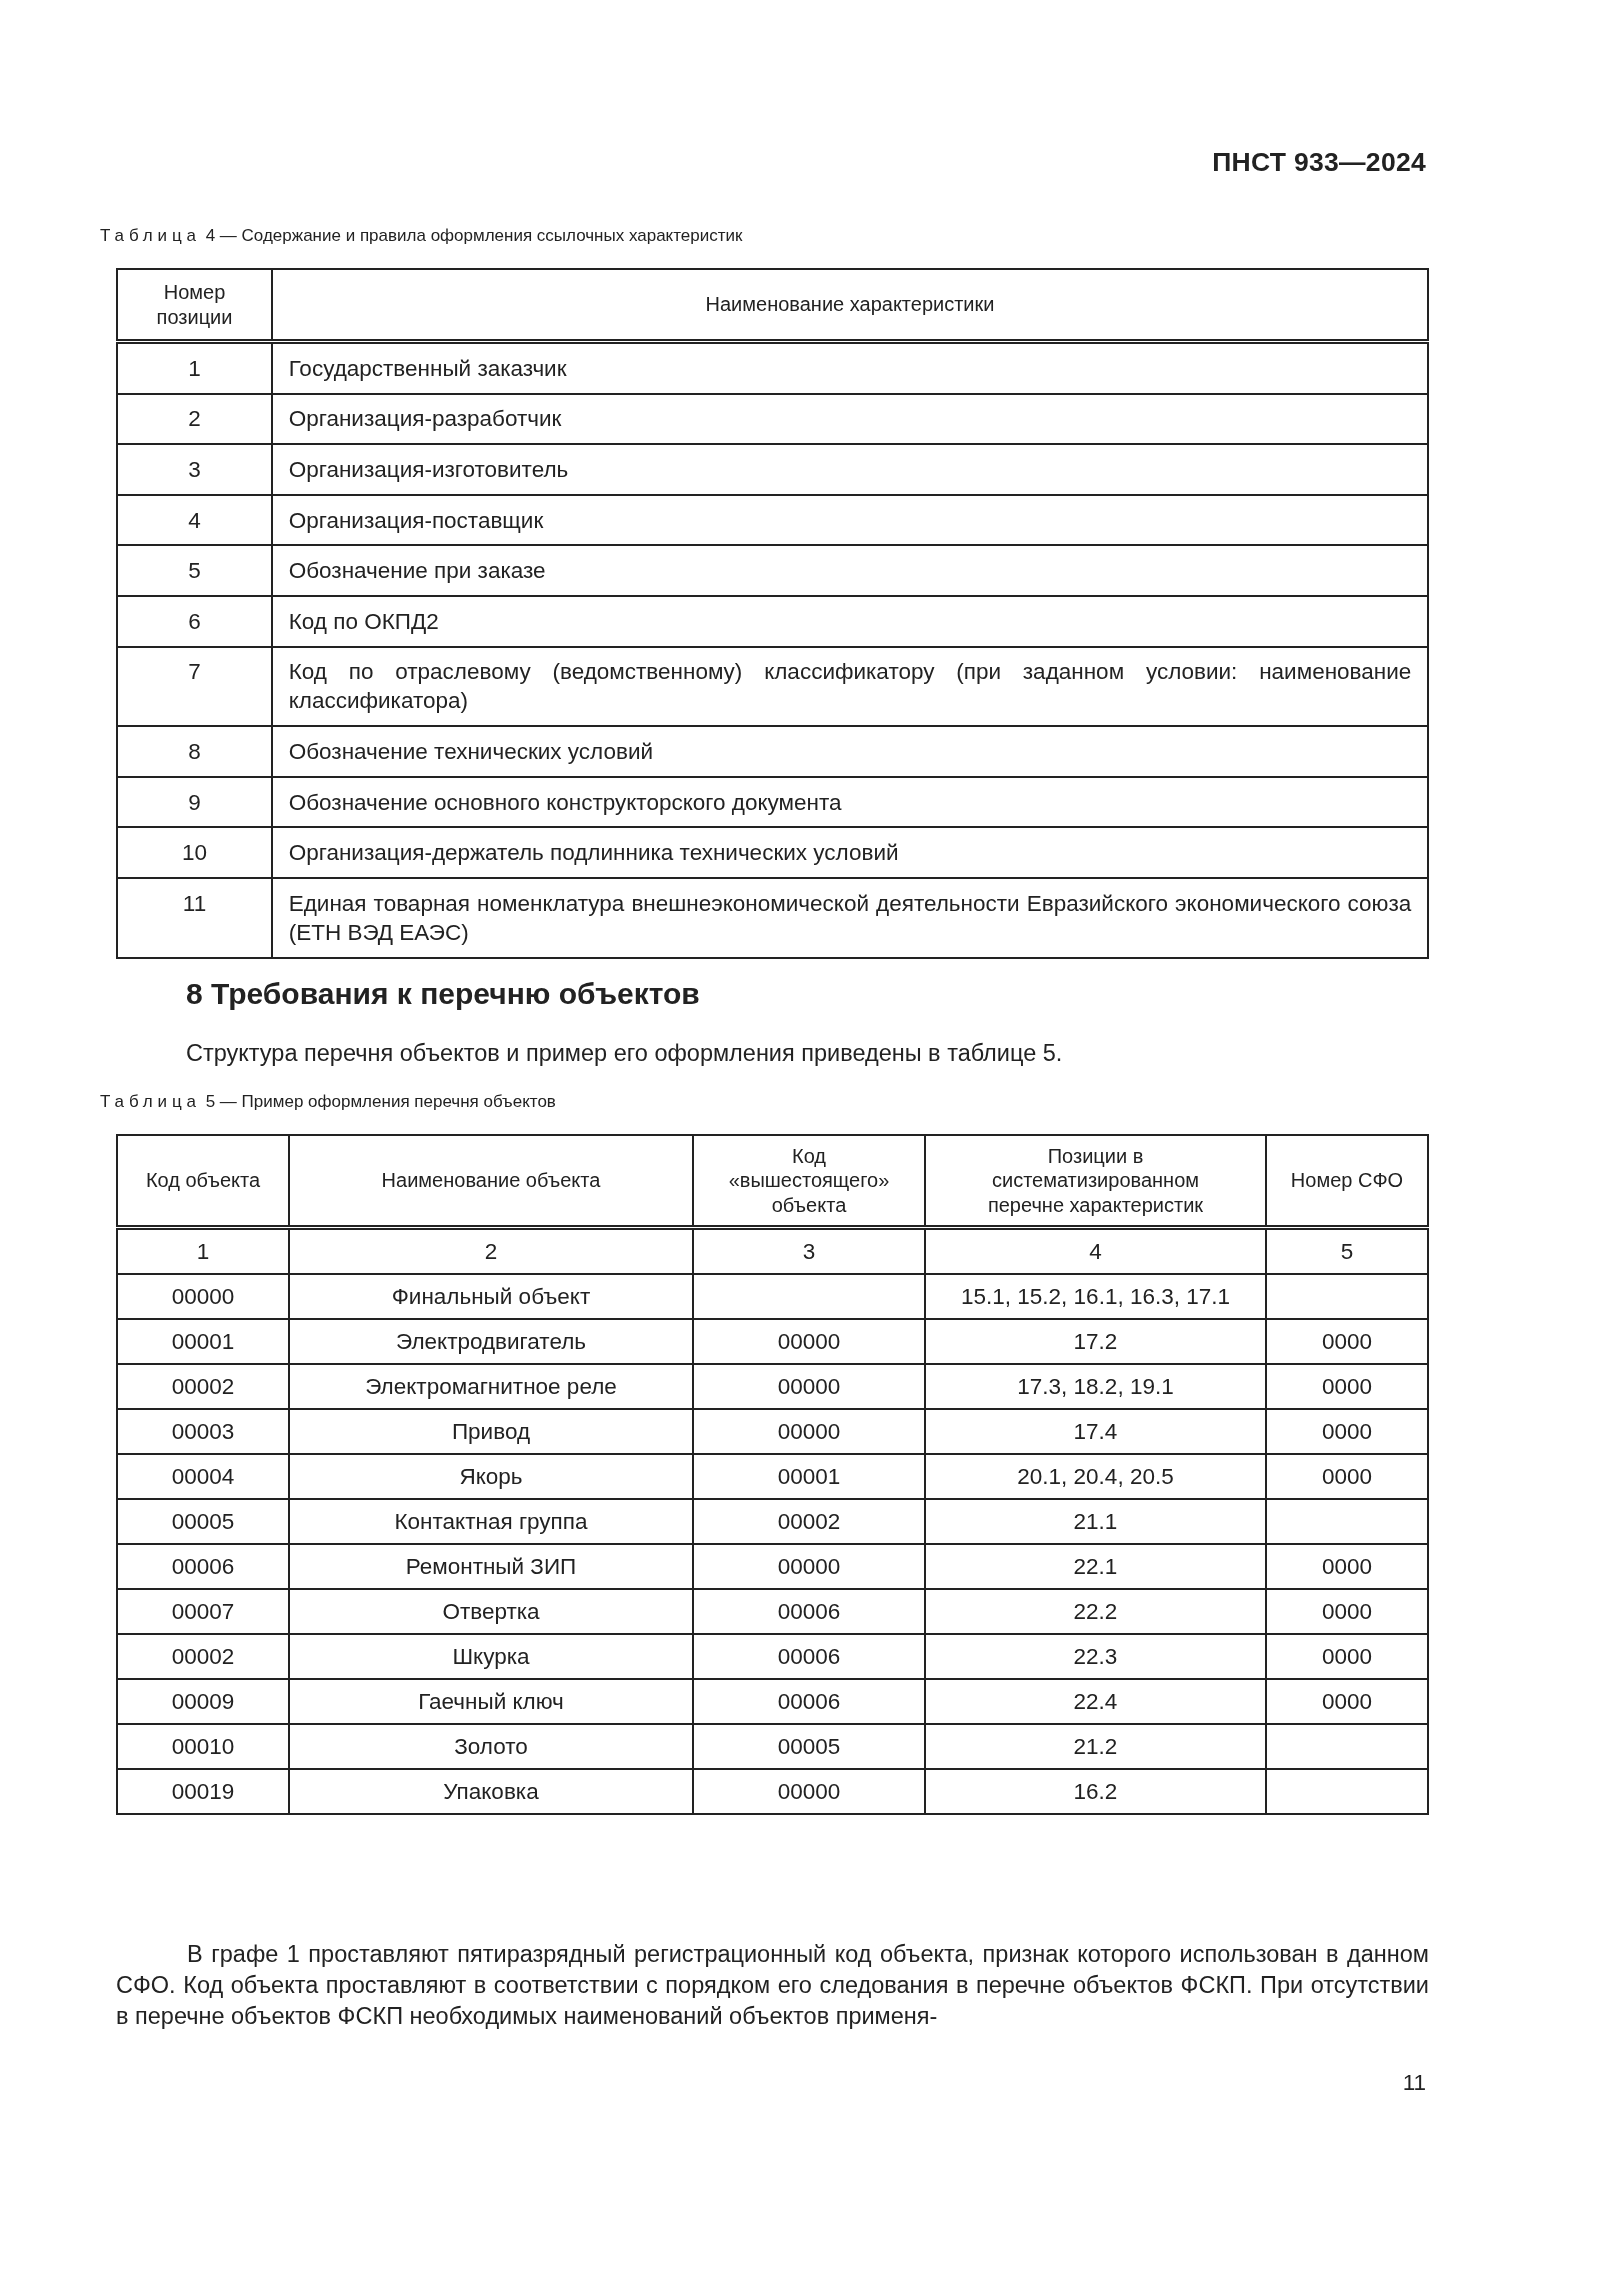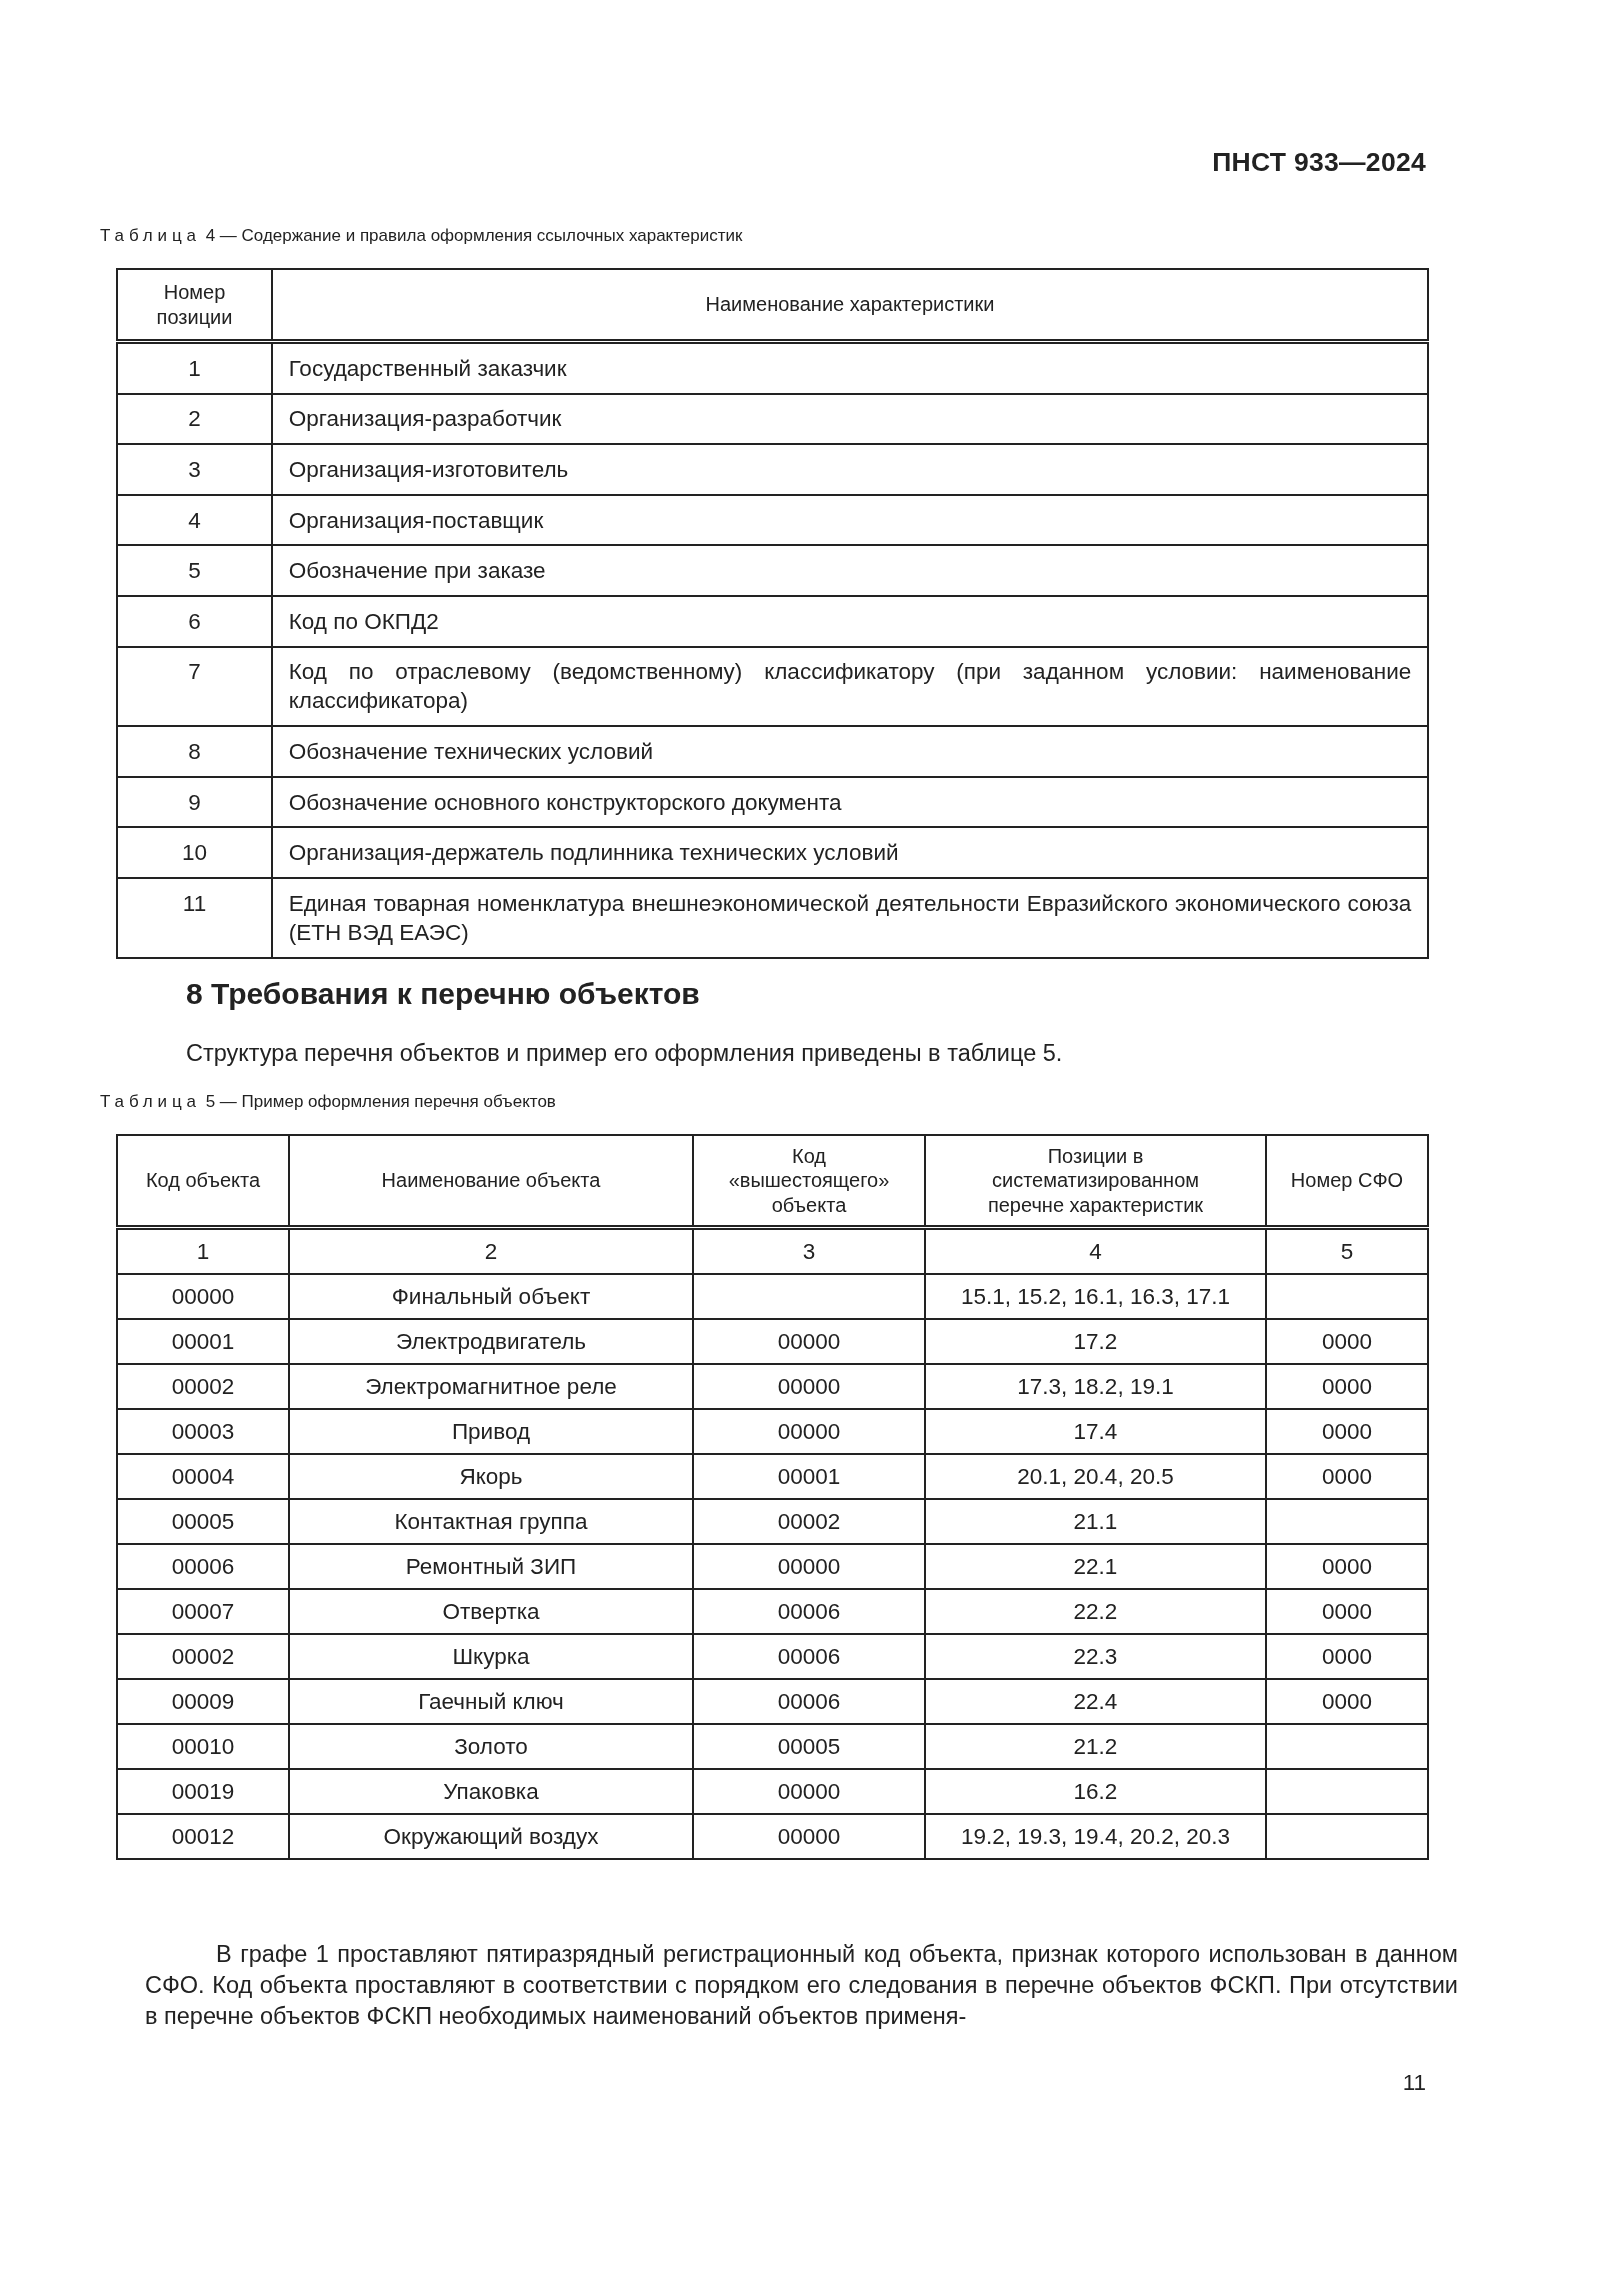--- a/index.html
+++ b/index.html
@@ -16,21 +16,21 @@
   .t4 td.num { text-align: center; vertical-align: top; padding-top: 11.8px; }
   .t4 td.txt { text-align: justify; padding: 9.8px 15.7px 9.8px 15.7px; line-height: 29px; }
   .t4 tr.hdr th { height: 69px; }
   .t4 tr.hdr th { border-bottom: 5.9px double #222; }
   .t4 td { height: 29px; }
   .t5 td { text-align: center; height: 43px; vertical-align: middle; }
   .t5 tr.hdr th { height: 89px; }
   .t5 tr.colnums td { border-top: 5.9px double #222; height: 43px; }
   .heading { left: 186px; top: 977px; font-size: 30px; font-weight: bold; }
   .para { left: 116px; width: 1313px; font-size: 23.5px; line-height: 31px; text-align: justify; }
-  .indent { text-indent: 71px; margin-left: 29px; }
+  .indent { text-indent: 71px; }
   .page-num { right: 195px; top: 2070px; font-size: 22.5px; }
 </style>
 </head>
 <body>
 
 <div class="abs doc-code">ПНСТ 933—2024</div>
 
 <div class="abs caption" style="top:226px;"><span class="sp">Таблица</span><span> 4 — Содержание и правила оформления ссылочных характеристик</span></div>
 
 <table class="t4" style="top:268px;">
@@ -199,26 +199,19 @@
         <td>21.2</td>
         <td></td>
       </tr>
       <tr>
         <td>00019</td>
         <td>Упаковка</td>
         <td>00000</td>
         <td>16.2</td>
         <td></td>
       </tr>
-      <tr>
-        <td>00012</td>
-        <td>Окружающий воздух</td>
-        <td>00000</td>
-        <td>19.2, 19.3, 19.4, 20.2, 20.3</td>
-        <td></td>
-      </tr>
     </tbody>
 </table>
 
 <div class="abs para indent" style="top:1939px;">В графе 1 проставляют пятиразрядный регистрационный код объекта, признак которого использован в данном СФО. Код объекта проставляют в соответствии с порядком его следования в перечне объектов ФСКП. При отсутствии в перечне объектов ФСКП необходимых наименований объектов применя-</div>
 
 <div class="abs page-num">11</div>
 
 
 </body></html>

